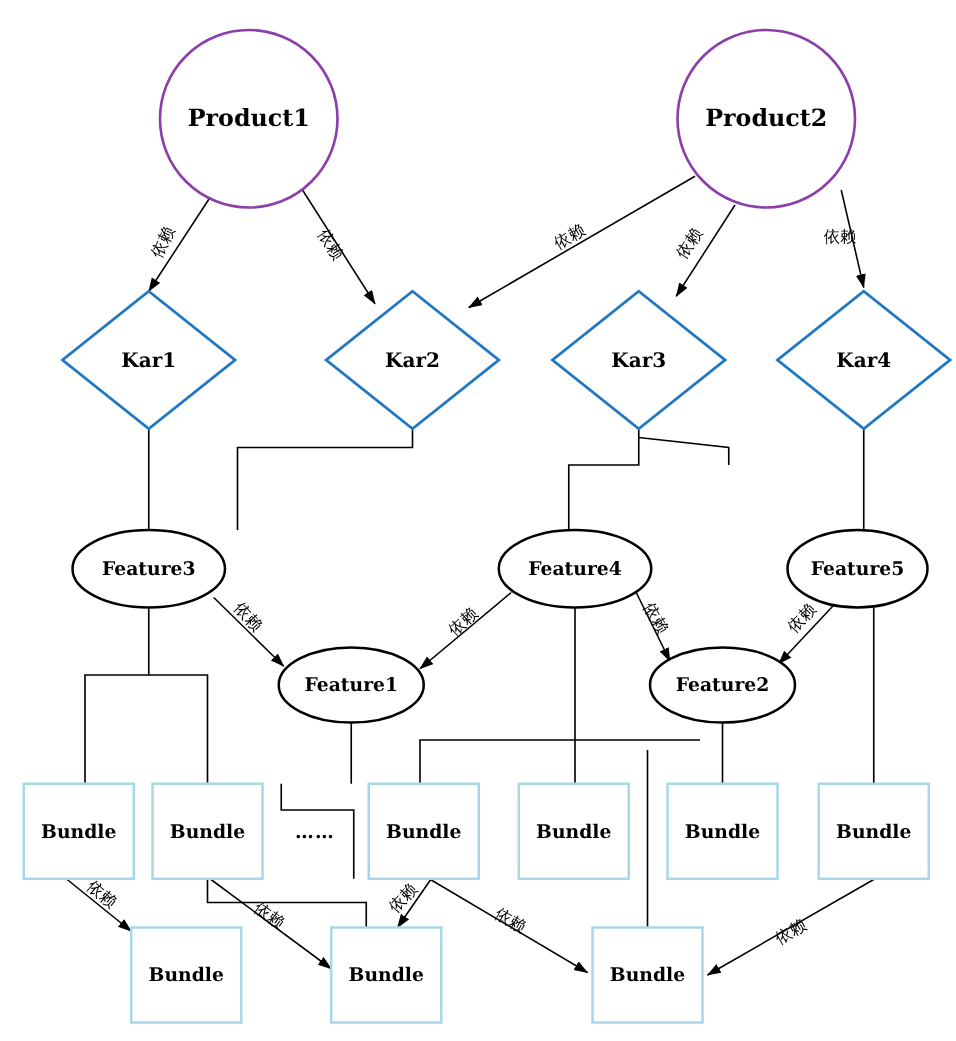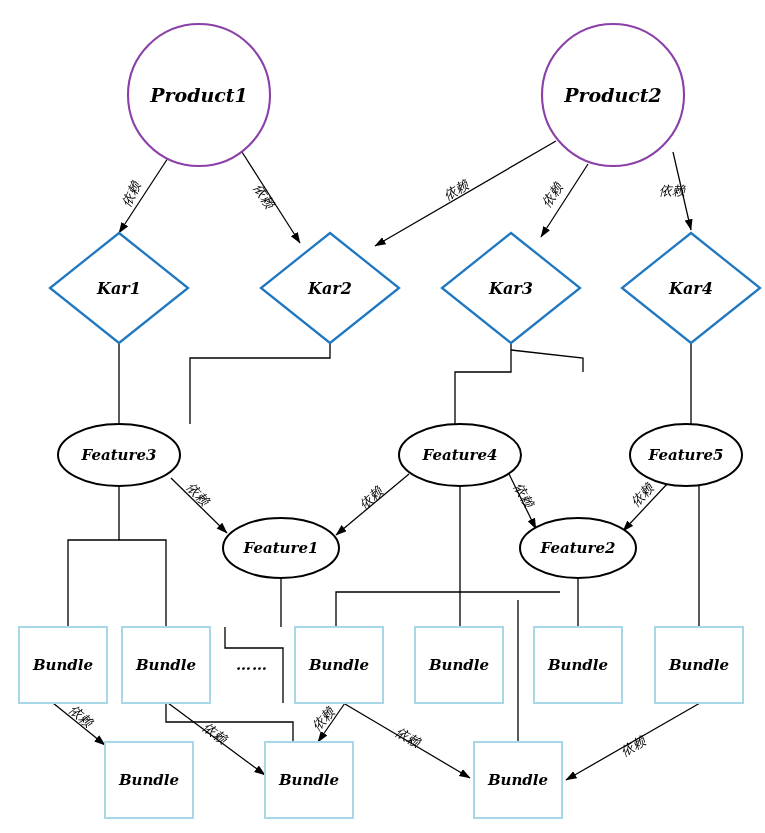--- a/index.html
+++ b/index.html
@@ -1,18 +1,18 @@
 <!DOCTYPE html>
 <html><head>
 <meta charset="utf-8">
 <style>
   html,body{margin:0;padding:0;background:#ffffff;}
   body{width:765px;height:833px;overflow:hidden;
        font-family:"DejaVu Serif","Liberation Serif",serif;}
-  #stage{position:relative;width:765px;height:597px;font-style:italic;}
+  #stage{position:relative;width:765px;height:597px;}
   svg.layer{position:absolute;left:0;top:0;width:765px;height:833px;}
   .nodetext{font-family:"DejaVu Serif","Liberation Serif",serif;
             font-weight:700;fill:#000000;text-anchor:middle;dominant-baseline:central;}
   .edgelabel{font-family:"DejaVu Sans","Liberation Sans",sans-serif;
              font-size:13px;fill:#000000;text-anchor:middle;dominant-baseline:central;}
   .dots{font-family:"DejaVu Serif","Liberation Serif",serif;
         font-size:15px;font-weight:700;fill:#000000;text-anchor:middle;dominant-baseline:central;letter-spacing:1px;}
 </style>
 </head>
 <body>

